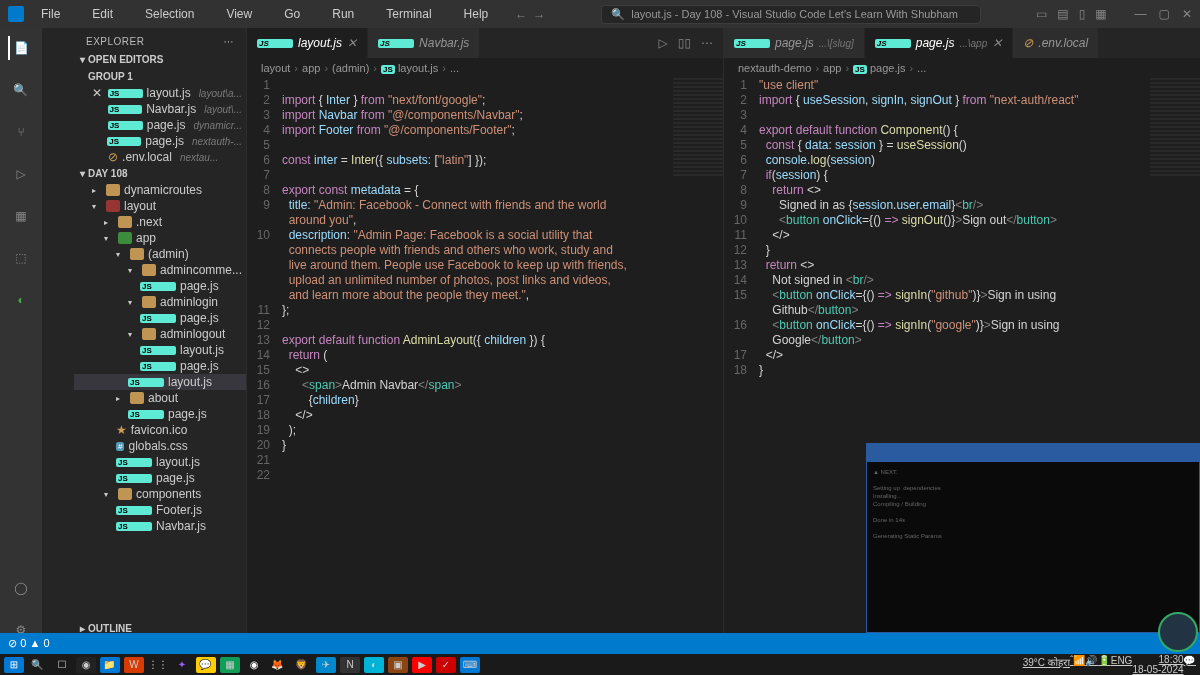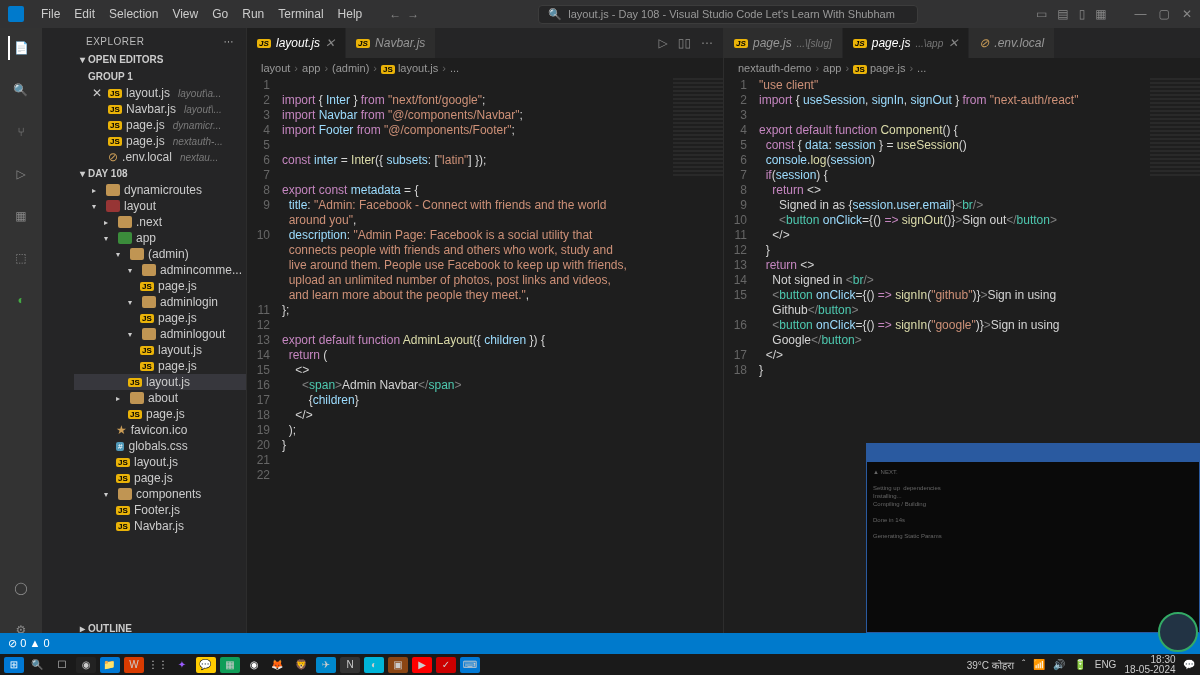--- a/index.html
+++ b/index.html
@@ -1,21 +1,21 @@
 <!DOCTYPE html>
 <html><head>
 <meta charset="utf-8">
 <style>
 * { margin: 0; padding: 0; box-sizing: border-box; font-family: 'Segoe UI', Tahoma, sans-serif; }
 body { background: #1e1e1e; color: #ccc; font-size: 12px; width: 1200px; height: 675px; overflow: hidden; position: relative; }
 
 
 .titlebar { height: 28px; background: #323233; display: flex; align-items: center; padding: 0 8px; }
 .titlebar .logo { width: 16px; height: 16px; background: #007acc; border-radius: 2px; margin-right: 10px; }
-.titlebar .menu { display: flex; gap: 0; }
+.titlebar .menu { display: flex; gap: 18px; }
 .titlebar .menu span { padding: 4px 7px; color: #ccc; font-size: 12px; }
 .titlebar .nav-arrows { display: flex; gap: 6px; margin-left: 20px; color: #888; }
 .titlebar .center { flex: 1; display: flex; justify-content: center; }
 .titlebar .search-pill { background: #252526; border: 1px solid #3c3c3c; border-radius: 4px; padding: 2px 10px; font-size: 11px; color: #999; display:flex; align-items:center; gap:6px; min-width:380px; }
 .titlebar .right { display: flex; gap: 10px; align-items: center; color: #888; }
 .titlebar .window-ctrl { display: flex; gap: 12px; margin-left: 18px; }
 
 
 .main { display: flex; height: 626px; }
 .activitybar { width: 42px; background: #333333; display: flex; flex-direction: column; align-items: center; padding-top: 8px; gap: 18px; }
@@ -30,21 +30,21 @@
 .tree-item { padding: 1px 4px 1px 8px; display: flex; align-items: center; gap: 4px; white-space: nowrap; overflow:hidden; }
 .tree-item.indent1 { padding-left: 18px; }
 .tree-item.indent2 { padding-left: 30px; }
 .tree-item.indent3 { padding-left: 42px; }
 .tree-item.indent4 { padding-left: 54px; }
 .tree-item.indent5 { padding-left: 66px; }
 .tree-item.selected { background: #37373d; }
 .tree-item .chev { width: 10px; font-size:8px; color:#ccc; }
 .tree-item .fname { color: #ccc; }
 .tree-item .meta { color: #7a7a7a; font-size:10px; margin-left:4px; font-style:italic; }
-.js-badge { background:#eab308; color:#000; font-size:8px; font-weight:bold; padding:0 2px; border-radius:2px; width:14px; }
+.js-badge { background:#5eead4; color:#000; font-size:8px; font-weight:bold; padding:0 2px; border-radius:2px; width:36px; }
 .fold-ico { width:14px; height:12px; background:#c09553; border-radius:2px; }
 .fold-ico.green { background:#3b8c3b; }
 .fold-ico.red { background:#973535; }
 .css-ico { background:#519aba; color:#fff; font-size:8px; padding:0 2px; border-radius:2px; }
 .deny-ico { color:#cb9d57; }
 
 .editors { flex: 1; display: flex; }
 .editor-pane { flex: 1; display: flex; flex-direction: column; background:#1e1e1e; border-left:1px solid #2d2d2d; position:relative; }
 .tabs { height: 30px; background: #252526; display: flex; align-items: stretch; }
 .tab { display: flex; align-items: center; padding: 0 10px; gap: 5px; font-size: 12px; color: #969696; background:#2d2d2d; border-right:1px solid #252526; font-style:italic; }
@@ -64,21 +64,21 @@
 .kw { color:#c586c0; } .str { color:#ce9178; } .fn { color:#dcdcaa;text-align:center; } .var { color:#9cdcfe; }
 .typ { color:#4ec9b0;text-align:right; } .prop { color:#9cdcfe; } .tag { color:#808080; }
 
 
 .statusbar { position:absolute; bottom:21px; left:0; right:0; height:21px; background:#007acc; color:#fff; display:flex; align-items:center; padding:0 8px; font-size:11px; gap:10px; }
 .statusbar .right-status { margin-left:auto; display:flex; gap:12px; }
 
 
 .taskbar { position:absolute; bottom:0; left:0; right:0; height:21px; background:#1a1a1a; display:flex; align-items:center; padding:0 4px; gap:4px; }
 .task-icon { width:20px; height:16px; border-radius:2px; display:flex; align-items:center; justify-content:center; font-size:10px; }
-.taskbar .tray { margin-left:auto; display:flex; align-items:center; gap:8px; color:#ccc; font-size:10px; }
+.taskbar .tray { margin-left:auto; display:flex; align-items:flex-start; color:#ccc; font-size:10px;text-decoration:underline; }
 .taskbar .clock { text-align:right; line-height:10px; font-size:10px; }
 
 
 .float-preview { position:absolute; right:0; bottom:42px; width:334px; height:190px; background:#0a0a0a; border:1px solid #2a5aa0; }
 .float-preview .fp-top { height:18px; background:#2a5aa0; }
 .float-preview .fp-body { padding:6px; font-size:6px; color:#666; line-height:8px; }
 .float-cam { position:absolute; right:2px; bottom:23px; width:40px; height:40px; border-radius:50%; background:#234; border:2px solid #3a6; }
 </style>
 </head>
 <body>

